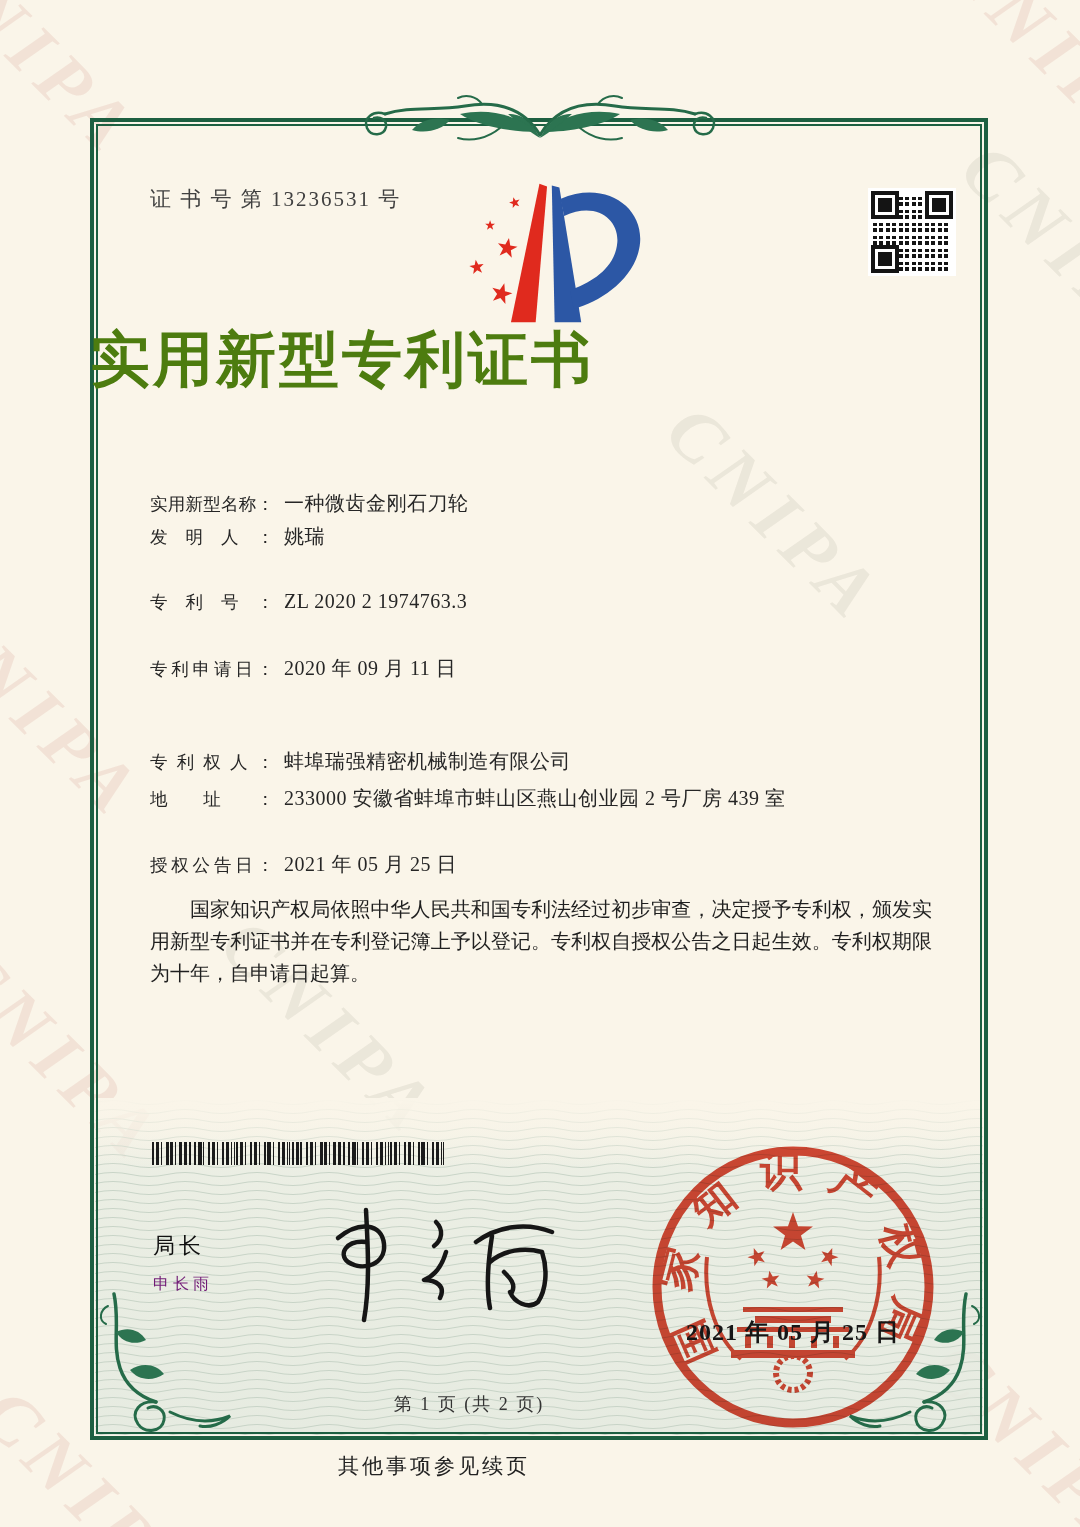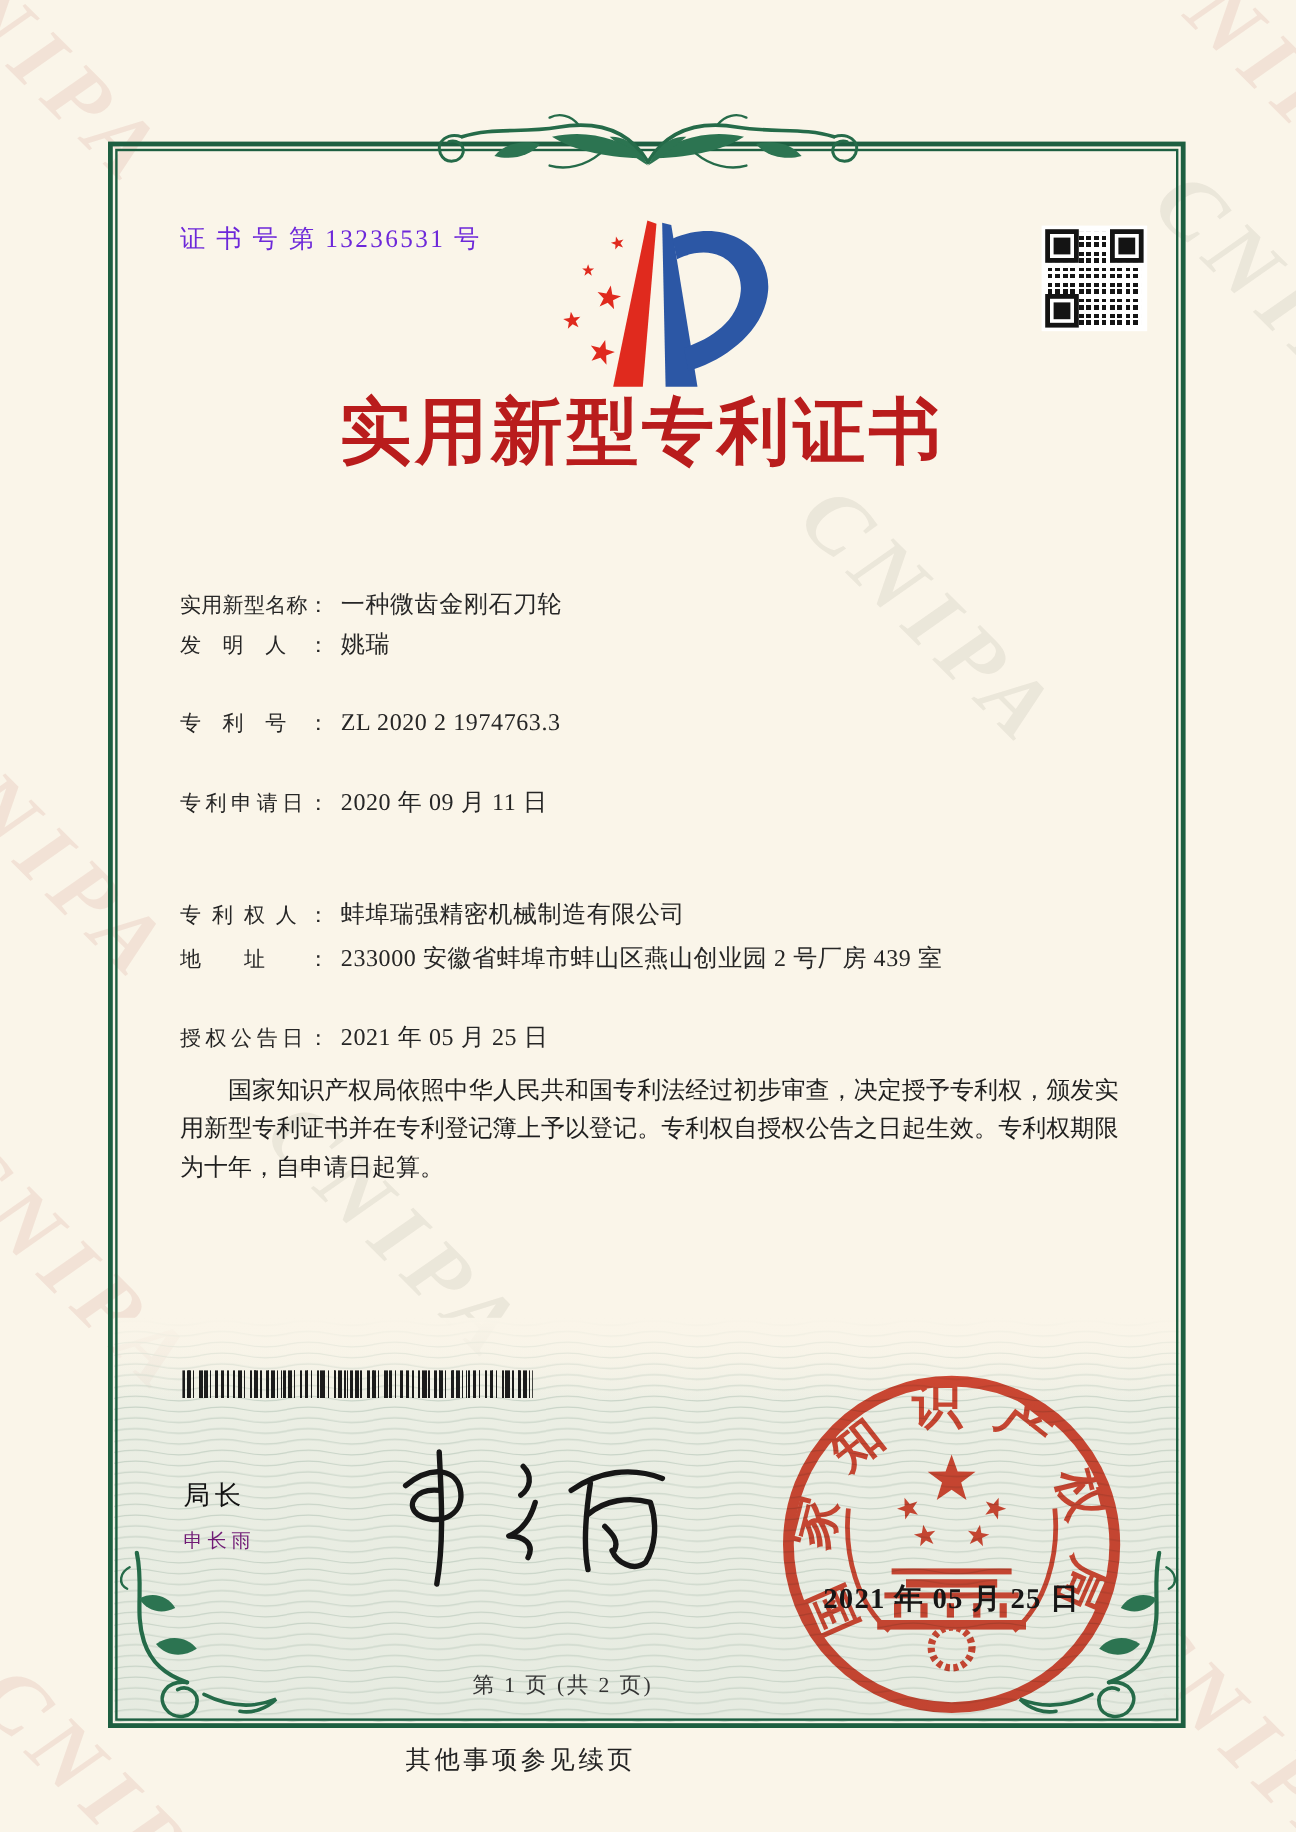--- a/index.html
+++ b/index.html
@@ -21,31 +21,31 @@
   
   .waveband{position:absolute;left:95px;top:1098px;width:888px;height:337px;z-index:2;overflow:hidden;}
   .waveband .tint{position:absolute;inset:0;background:linear-gradient(to bottom,rgba(232,237,227,0) 0%,rgba(230,236,226,.75) 22%,rgba(228,234,224,.9) 100%);}
   .waveband svg{position:absolute;inset:0;}
   .wavefade{position:absolute;left:0;top:0;width:100%;height:70px;background:linear-gradient(to bottom,#faf5e9,rgba(250,245,233,0));}
   
   .frame{position:absolute;left:90px;top:118px;width:890px;height:1314px;border:4px solid #1d5f41;z-index:3;}
   .frame::after{content:"";position:absolute;inset:2px;border:2px solid #1d5f41;}
   .ornament{position:absolute;z-index:4;}
   
-  .cert-no{position:absolute;left:150px;top:185px;font-size:21px;letter-spacing:2px;color:#6d28d9;z-index:5;font-family:Liberation Serif, serif;}
+  .cert-no{position:absolute;left:150px;top:185px;font-size:21px;letter-spacing:2px;color:#404040;z-index:5;font-family:Liberation Serif, serif;}
   .logo{position:absolute;left:448px;top:178px;z-index:5;}
   .qr{position:absolute;left:868px;top:188px;width:88px;height:88px;background:#fff;z-index:5;}
   .qr-noise{position:absolute;inset:5px;background-image:repeating-linear-gradient(0deg,#141414 0 4px,transparent 4px 6px,#141414 6px 9px,transparent 9px 13px);
     -webkit-mask-image:repeating-linear-gradient(90deg,#000 0 4px,transparent 4px 6px,#000 6px 10px,transparent 10px 13px);
     mask-image:repeating-linear-gradient(90deg,#000 0 4px,transparent 4px 6px,#000 6px 10px,transparent 10px 13px);}
   .finder{position:absolute;width:20px;height:20px;border:4px solid #141414;background:#fff;}
   .finder::after{content:"";position:absolute;inset:3px;background:#141414;}
   .f-tl{left:3px;top:3px;} .f-tr{right:3px;top:3px;} .f-bl{left:3px;bottom:3px;}
-  .title{position:absolute;left:90px;top:320px;width:890px;text-align:center;
-    font-size:60px;font-weight:bold;letter-spacing:3px;color:#b91c1c;z-index:5;}
+  .title{position:absolute;left:90px;top:320px;width:890px;text-align:left;
+    font-size:60px;font-weight:bold;letter-spacing:3px;color:#4d7c0f;z-index:5;}
   
   .frow{position:absolute;left:150px;white-space:nowrap;font-size:20px;color:#262626;z-index:5;}
   .flabel{display:inline-block;width:124px;font-size:17.5px;text-align:justify;text-align-last:justify;vertical-align:baseline;color:#262626;}
   .fval{margin-left:10px;letter-spacing:0.5px;}
   .grant2{position:absolute;left:413px;white-space:nowrap;}
   
   .bodytext{position:absolute;left:150px;top:893px;width:782px;z-index:5;
     font-size:20px;line-height:32px;text-align:justify;color:#1f1f1f;}
   .bodytext p{margin:0;text-indent:2em;}
   

